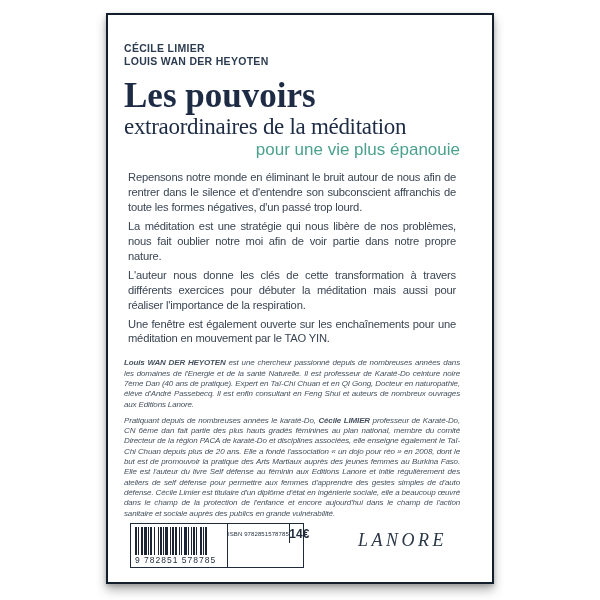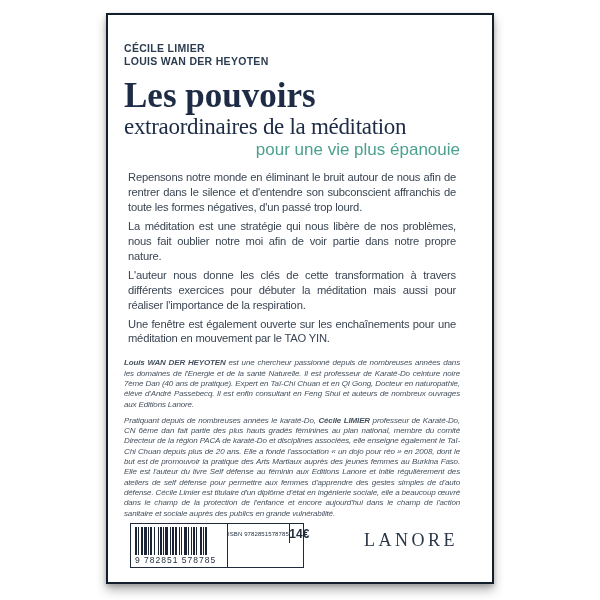--- a/index.html
+++ b/index.html
@@ -144,21 +144,22 @@
     font-size: 12px;
     color: #1f2b3a;
   }
 
   .logo {
     font-family: "Liberation Serif", serif;
     font-size: 18px;
     letter-spacing: 3.5px;
     color: #2a3747;
     margin-top: 7px;
-    margin-right: 2px;
+    margin-right: 13px;
+    font-style: italic;
   }
 </style>
 </head>
 <body>
 
 <div class="stage">
   <div class="cover">
 
     <div class="authors">
       <div>CÉCILE LIMIER</div>

